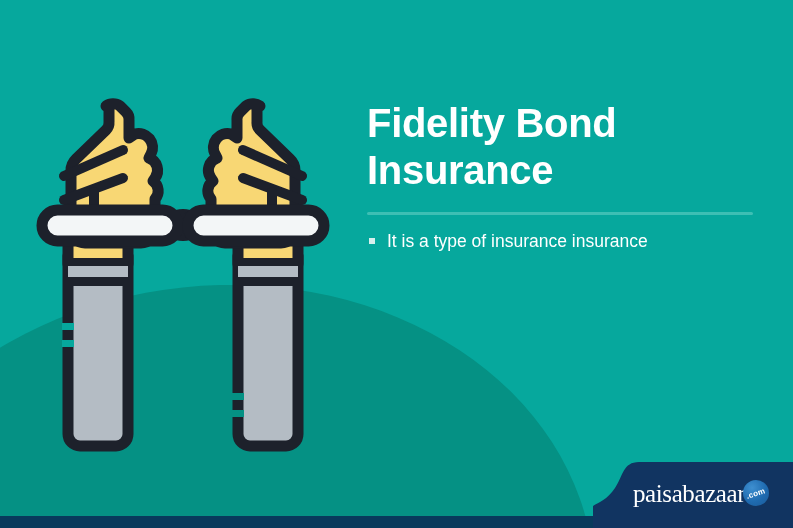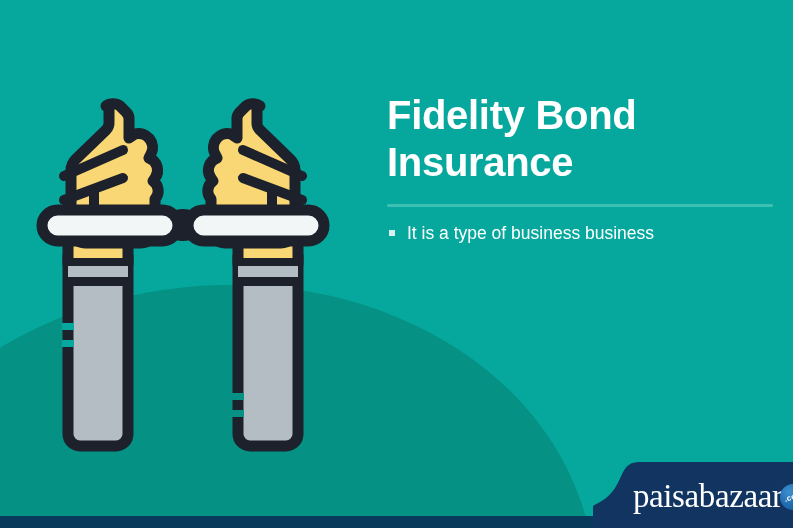--- a/index.html
+++ b/index.html
@@ -53,23 +53,22 @@
   .illustration svg {
     display: block;
     width: 100%;
     height: 100%;
   }
 
   
   .text-col {
     position: absolute;
     left: 367px;
-    top: 92px;
+    top: 100px;
     width: 395px;
-    margin-left: 20px;
   }
 
   .title {
     color: #ffffff;
     font-size: 40px;
     font-weight: bold;
     line-height: 1.18;
     letter-spacing: -0.3px;
     margin: 0;
     white-space: pre-line;
@@ -127,21 +126,21 @@
     position: absolute;
     left: 40px;
     top: 18px;
     display: flex;
     align-items: center;
   }
 
   .logo-word {
     font-family: "Liberation Serif", serif;
     color: #ffffff;
-    font-size: 33px;
+    font-size: 25px;
     letter-spacing: -0.4px;
     line-height: 1;
   }
 
   .logo-badge {
     position: relative;
     margin-left: -2px;
     width: 26px;
     height: 26px;
     border-radius: 50%;
@@ -251,21 +250,21 @@
     </svg>
   </div>
 
   <div class="text-col">
     <h1 class="title">Fidelity Bond
 Insurance</h1>
     <div class="divider"></div>
     <ul class="bullets">
       <li class="bullet">
         <span class="bullet-marker"></span>
-        <span>It is a type of business business</span>
+        <span>It is a type of insurance insurance</span>
       </li>
     </ul>
   </div>
 
   <div class="bottom-strip"></div>
 
   <div class="logo-panel">
     <svg class="panel-shape" viewBox="0 0 200 66" xmlns="http://www.w3.org/2000/svg" preserveAspectRatio="none">
       <path d="M200 0 L46 0 C30 0 30 14 22 26 C14 38 6 40 0 44 L0 66 L200 66 Z" fill="#113461"></path>
     </svg>

